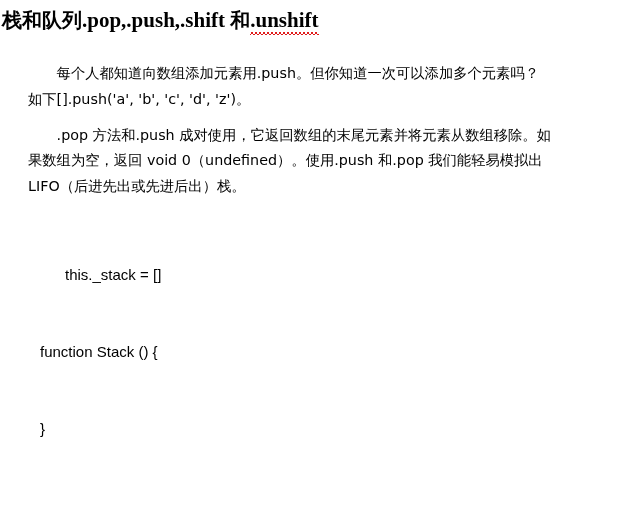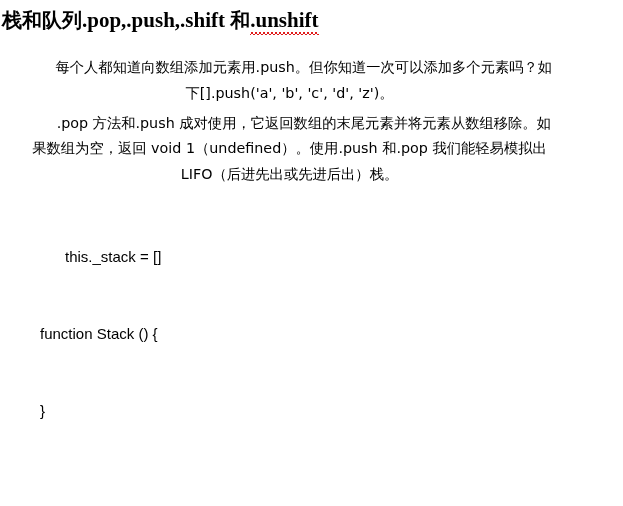--- a/index.html
+++ b/index.html
@@ -56,26 +56,26 @@
       linear-gradient(45deg, transparent 45%, #e01b1b 45%, #e01b1b 58%, transparent 58%),
       linear-gradient(-45deg, transparent 45%, #e01b1b 45%, #e01b1b 58%, transparent 58%);
   }
 
   
   .body-block {
     margin: 0;
     padding: 16px 4px 0 18px;
   }
   .para {
-    margin: 4px;
+    margin: 10px;
     font-family: "DejaVu Sans", "Liberation Sans", sans-serif;
     font-size: 14.3px;
     line-height: 25.8px;
     text-indent: 2em;
-    text-align: center;
+    text-align: left;
     word-break: break-word;
   }
 
   
   .code-block {
     margin: 0;
     padding: 0 0 0 40px;
     font-family: "Liberation Sans", "DejaVu Sans", sans-serif;
     font-size: 15px;
     line-height: 25.8px;
@@ -95,21 +95,21 @@
 <body>
 
 <div class="page">
 
   <h1 class="article-title">
     <span class="cjk">栈和队列</span><span class="lat">.pop,.push,.shift </span><span class="cjk">和</span><span class="lat misspelled">.unshift</span>
   </h1>
 
   <div class="body-block">
     <p class="para">每个人都知道向数组添加元素用.push。但你知道一次可以添加多个元素吗？如下[].push('a', 'b', 'c', 'd', 'z')。</p>
-    <p class="para">.pop 方法和.push 成对使用，它返回数组的末尾元素并将元素从数组移除。如果数组为空，返回 void 1（undefined）。使用.push 和.pop 我们能轻易模拟出 LIFO（后进先出或先进后出）栈。</p>
+    <p class="para">.pop 方法和.push 成对使用，它返回数组的末尾元素并将元素从数组移除。如果数组为空，返回 void 0（undefined）。使用.push 和.pop 我们能轻易模拟出 LIFO（后进先出或先进后出）栈。</p>
   </div>
 
   <div class="code-block">
     <span class="code-line">      this._stack = []</span>
     <span class="code-line">function Stack () {</span>
     <span class="code-line">}</span>
     <span class="code-line blank"></span>
     
     
     

